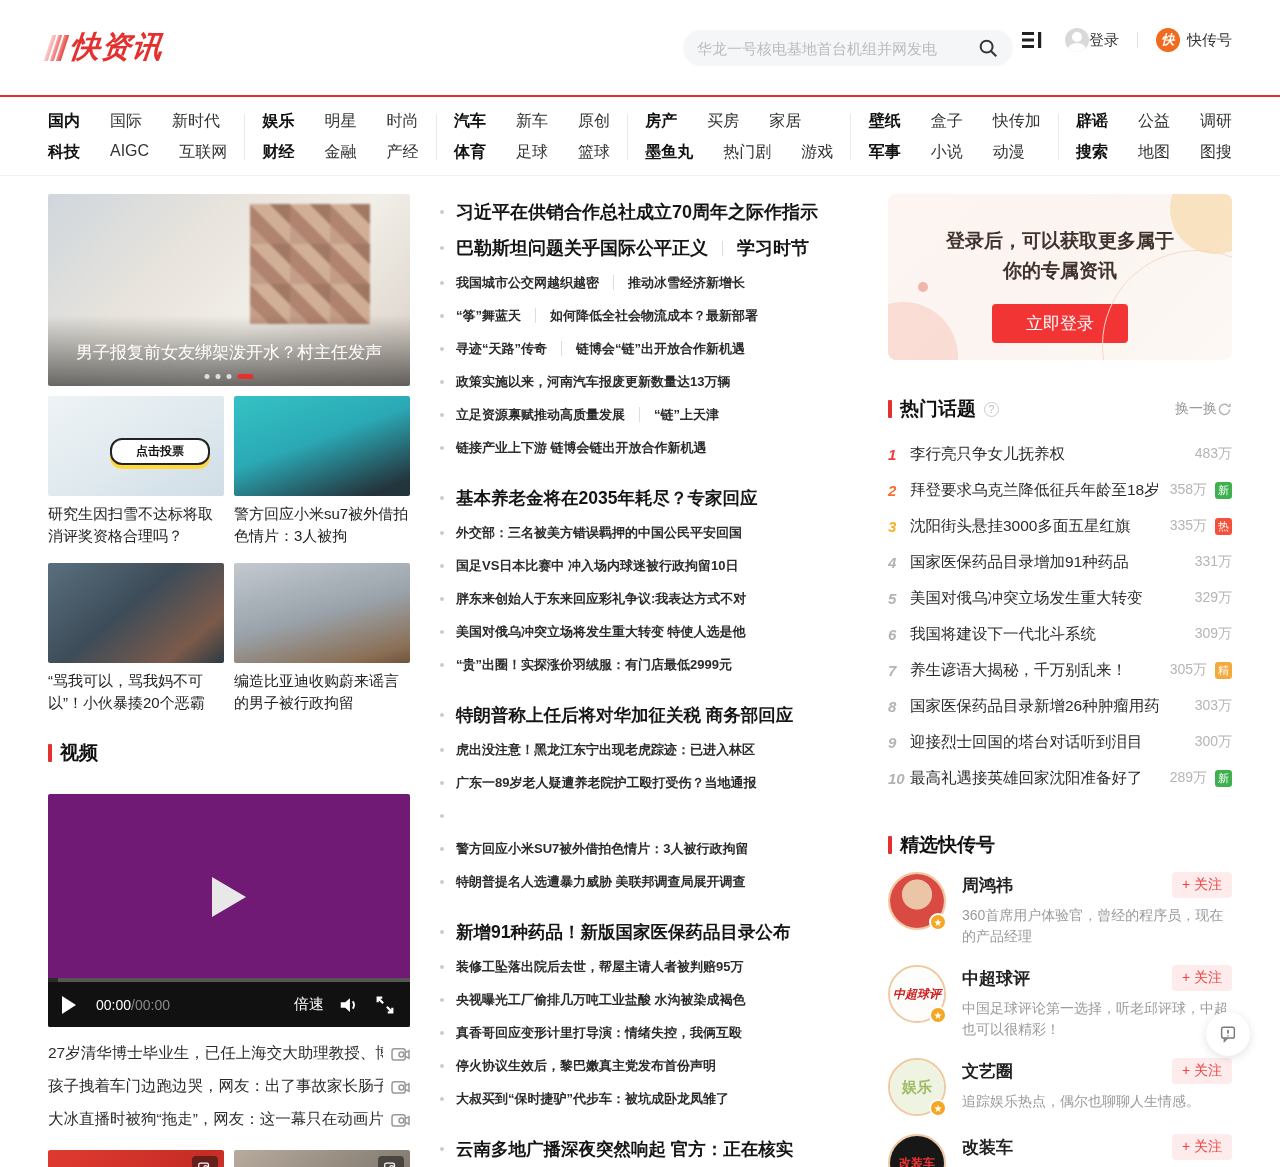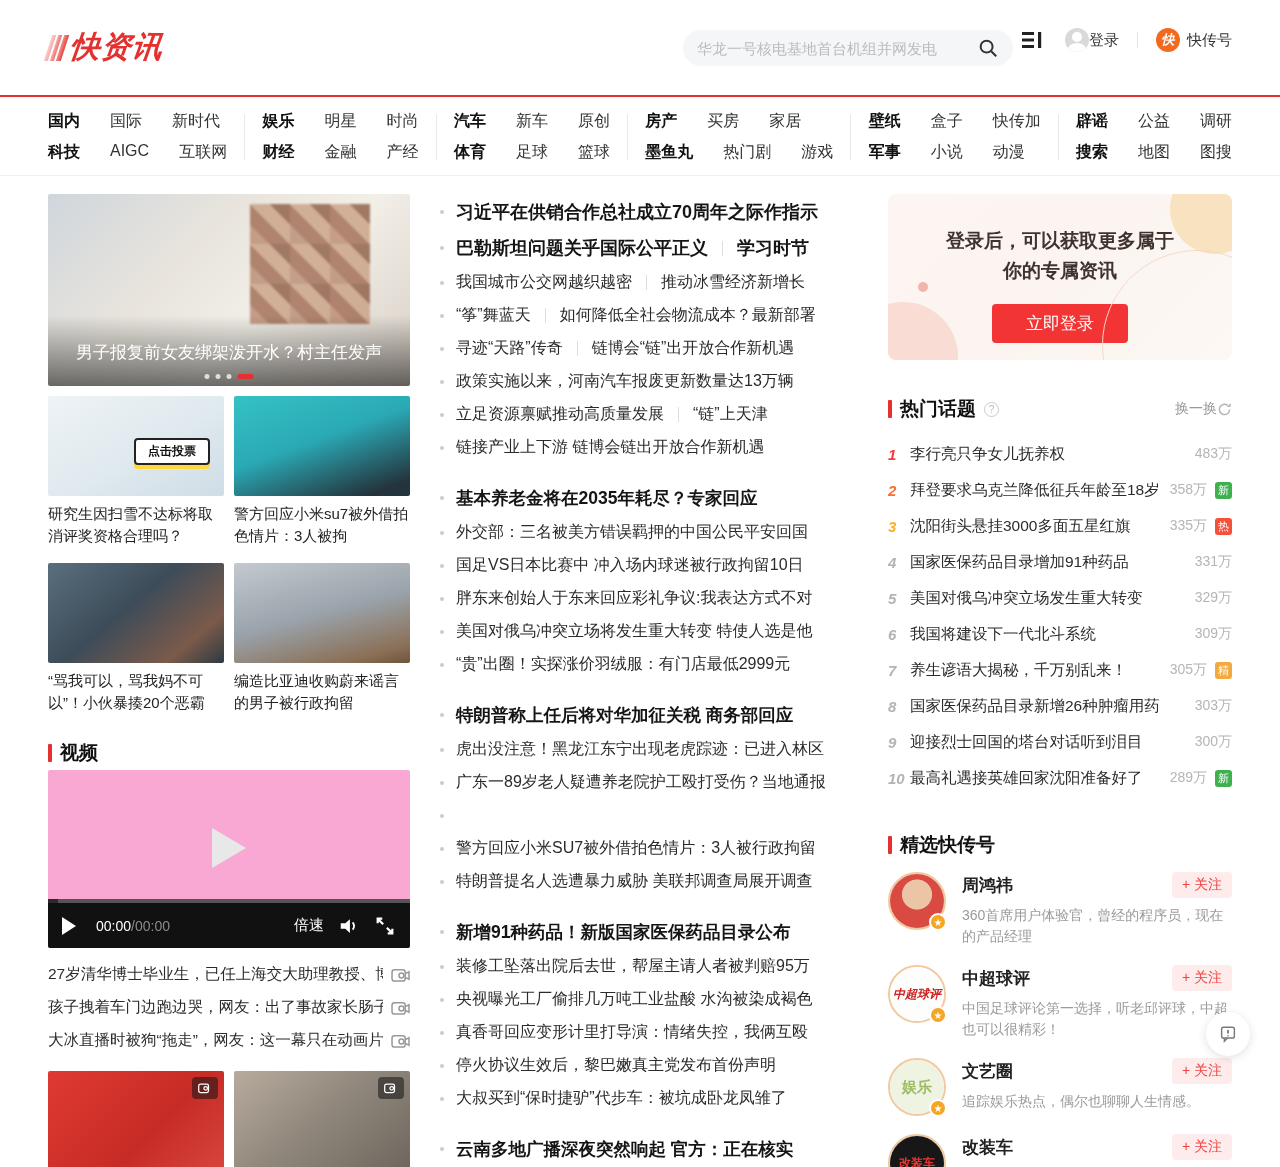--- a/index.html
+++ b/index.html
@@ -59,28 +59,28 @@
   .cdot { width:5px; height:5px; border-radius:50%; background:rgba(255,255,255,.75); cursor:pointer; }
   .cdot.active { width:16px; height:5px; border-radius:3px; background:#e4302e; }
 
   .card-grid { display:grid; grid-template-columns:176px 176px; column-gap:10px; row-gap:16px; margin-top:10px; }
   .card { cursor:pointer; }
   .card-img { position:relative; width:176px; height:100px; border-radius:2px; overflow:hidden; }
   .img-snow { background:linear-gradient(150deg,#eef3f6 0%,#dfe9ee 55%,#cfdde6 100%); }
   .img-teal { background:linear-gradient(160deg,#35c2c4 0%,#2aa9b5 45%,#24343c 90%); }
   .img-kungfu { background:linear-gradient(140deg,#5a6f7e 0%,#3d4c59 45%,#7b5a4a 80%,#2e3a42 100%); }
   .img-suv { background:linear-gradient(165deg,#c3c9cf 0%,#9aa3ab 50%,#8a6f55 88%,#6f543c 100%); }
-  .vote-badge { position:absolute; right:14px; top:42px; background:#fff; border:2px solid #222; border-radius:4px; padding:3px 12px; font-size:12px; font-weight:bold; color:#111; box-shadow:0 4px 0 #ffd83d; }
+  .vote-badge { position:absolute; right:14px; top:42px; background:#fff; border:2px solid #222; border-radius:12px; padding:3px 24px; font-size:12px; font-weight:bold; color:#111; box-shadow:0 4px 0 #ffd83d; }
   .card-caption { margin-top:7px; font-size:15px; line-height:22px; color:#222; }
 
   .section-title { display:flex; align-items:center; gap:8px; margin-top:26px; }
   .red-bar { width:4px; height:18px; background:#e4302e; border-radius:1px; }
   .section-title b { font-size:19px; color:#111; }
 
-  .player { position:relative; width:362px; height:178px; background:#f9a8d4; margin-top:4px; border-radius:2px; overflow:hidden; }
+  .player { position:relative; width:362px; height:233px; background:#701a75; margin-top:28px; border-radius:2px; overflow:hidden; }
   .play-big { position:absolute; left:50%; top:44%; transform:translate(-50%,-50%); width:0; height:0; cursor:pointer;
     border-left:34px solid #e8e8e8; border-top:20px solid transparent; border-bottom:20px solid transparent; }
   .player-progress { position:absolute; left:0; right:0; bottom:45px; height:4px; background:#555; cursor:pointer; }
   .player-progress i { display:block; width:10px; height:4px; background:#2b2b2b; }
   .player-controls { position:absolute; left:0; right:0; bottom:0; height:45px; background:#111; display:flex; align-items:center; padding:0 14px; gap:14px; }
   .play-small { width:0; height:0; border-left:14px solid #fff; border-top:9px solid transparent; border-bottom:9px solid transparent; cursor:pointer; }
   .ptime { font-size:14px; color:#fff; margin-left:6px; }
   .ptime .tot { color:#8a8a8a; }
   .pspacer { flex:1; }
   .pspeed { font-size:15px; color:#fff; cursor:pointer; }
@@ -94,21 +94,21 @@
   .thumb-row { display:flex; gap:10px; margin-top:14px; }
   .thumb { position:relative; width:176px; height:100px; border-radius:2px; overflow:hidden; cursor:pointer; }
   .thumb-red { background:linear-gradient(135deg,#e03a31 0%,#c62c25 60%,#d8453c 100%); }
   .thumb-court { background:linear-gradient(140deg,#b7ab9d 0%,#8f867b 50%,#6e665d 100%); }
   .thumb-badge { position:absolute; right:6px; top:6px; width:26px; height:22px; background:rgba(20,20,20,.55); border-radius:4px; display:flex; align-items:center; justify-content:center; }
 
   
   .feed-group { margin-bottom:12px; }
   .feed-item { display:flex; align-items:center; height:33px; cursor:pointer; white-space:nowrap; overflow:hidden; }
   .feed-item .dot { width:4px; height:4px; border-radius:50%; background:#ccc; margin-right:12px; flex:0 0 auto; }
-  .feed-item a { font-size:16px; color:#2b2b2b; text-decoration:none; }
+  .feed-item a { font-size:13px; color:#2b2b2b; text-decoration:none;font-weight:bold; }
   .feed-item.lead { height:36px; }
   .feed-item.lead a { font-size:18px; font-weight:bold; color:#151515; }
   .feed-item.ghead { height:36px; margin-top:16px; }
   .feed-item.ghead a { font-size:17.5px; font-weight:bold; color:#151515; }
   .vsep { display:inline-block; width:1px; height:15px; background:#ddd; margin:0 14px; flex:0 0 auto; }
 
   
   .login-card { position:relative; width:344px; height:166px; border-radius:8px; overflow:hidden;
     background:linear-gradient(135deg,#fdf5f2 0%,#fbf4f0 45%,#fdf8f3 100%); text-align:center; }
   .login-card .deco1 { position:absolute; right:-28px; top:-30px; width:90px; height:90px; border-radius:50%; background:#f8ddb4; opacity:.8; }

